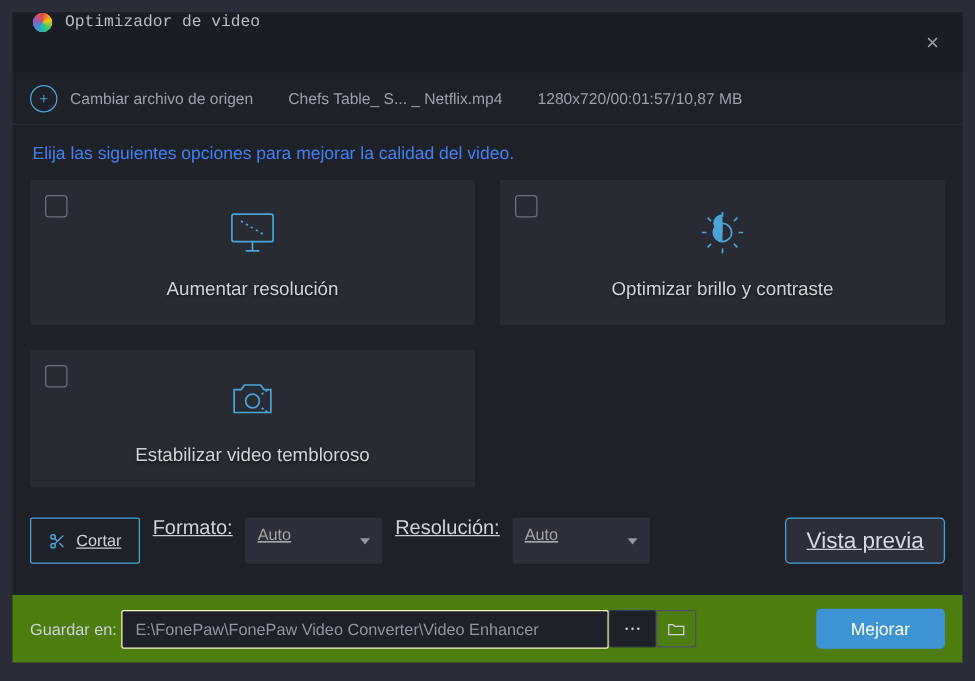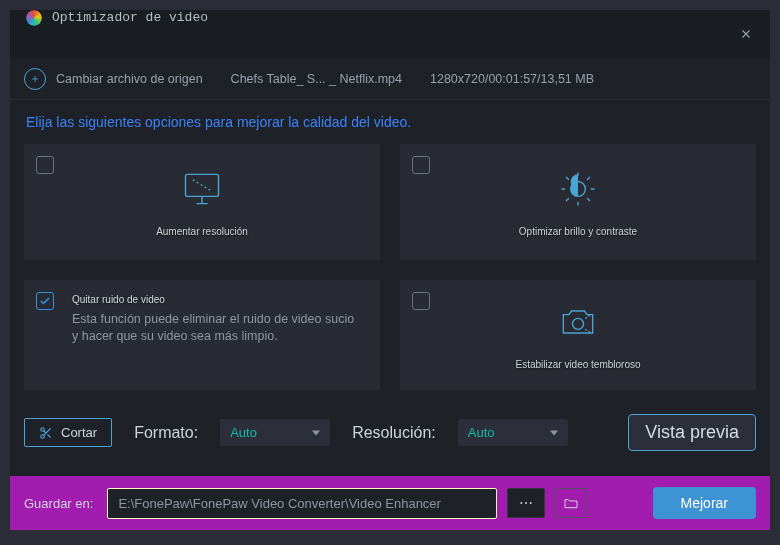--- a/index.html
+++ b/index.html
@@ -116,21 +116,21 @@
   }
   .card.checked .chk {
     border-color:#2f97e0;
   }
   .card.checked .chk svg { display:block; }
   .card .chk svg { display:none; width:12px;height:12px;color:#2f97e0;}
   .card .ico { color:#4ca3d6; margin-bottom:12px; }
   .card .ico svg { width:44px;height:44px; stroke:#4ca3d6;}
   .card .card-title {
     color:#cfd4db;
-    font-size:10px;
+    font-size:15px;
     font-weight:500;
     text-shadow:0 1px 2px rgba(0,0,0,.6);
     text-align:center;
   }
   .card.checked-body {
     align-items:flex-start;
     justify-content:flex-start;
     padding: 14px 18px 14px 48px;
   }
   .card.checked-body .card-title {
@@ -140,41 +140,41 @@
   }
   .card.checked-body .card-desc {
     color:#8f96a2;
     font-size:12.5px;
     line-height:1.35;
     text-align:left;
   }
 
   .controls-row {
     display:flex;
-    align-items:center;
-    gap: 22px;
+    gap: 10px;
     padding: 6px 0;
+    text-decoration: underline;
   }
   .cut-btn {
     display:flex;align-items:center;gap:8px;
     border:1px solid #4ca3d6;
     color:#cfd4db;
     border-radius:2px;
     padding:6px 14px;
     cursor:pointer;
     background:transparent;
     font-size:13px;
   }
   .cut-btn svg{width:14px;height:14px;color:#4ca3d6;}
   .lbl { color:#cfd4db; font-size:16px;}
   .sel {
     background:#2c2f39;
     border-radius:2px;
     padding:6px 30px 6px 10px;
-    color:#14b8a6;
+    color:#a3a3a3;
     min-width:110px;
     position:relative;
     cursor:pointer;
     font-size:13px;
   }
   .sel::after{
     content:"";
     position:absolute;
     right:10px;top:50%;
     width:0;height:0;
@@ -189,25 +189,24 @@
     background:#2c2f39;
     color:#d6dbe2;
     padding:7px 16px;
     border-radius:4px;
     cursor:pointer;
     font-size:18px;
   }
 
   .footer {
     height: 54px;
-    background:#a21caf;
+    background:#4d7c0f;
     display:flex;
     align-items:center;
     padding: 0 14px;
-    gap:10px;
   }
   .footer .lbl2{ color:#cfd4db; font-size:13px; margin-right:4px;}
   .path-input{
     flex:1;
     max-width: 390px;
     background:#1e2128;
     border:1px solid #fef9c3;
     border-radius:2px;
     color:#8f96a2;
     font-size:13px;
@@ -257,21 +256,21 @@
   <div class="source-row">
     <div class="change-src">
       <span class="plus-circ">
         <svg viewBox="0 0 24 24" fill="none" stroke="currentColor" stroke-width="2">
             <path d="M12 5v14M5 12h14"></path>
           </svg>
       </span>
       <span>Cambiar archivo de origen</span>
     </div>
     <span>Chefs Table_ S... _ Netflix.mp4</span>
-    <span>1280x720/00:01:57/13,51 MB</span>
+    <span>1280x720/00:01:57/10,87 MB</span>
   </div>
 
   <div class="body">
     <div class="instruction">Elija las siguientes opciones para mejorar la calidad del video.</div>
 
     <div class="grid">
 
       <div class="card">
         <span class="chk">
           
@@ -294,29 +293,20 @@
           <svg viewBox="0 0 48 48" fill="none" stroke="currentColor" stroke-width="1.5">
             <circle cx="24" cy="24" r="8"></circle>
             <path d="M24 24a8 8 0 0 1 0-16z" fill="currentColor" stroke="none" transform="rotate(0 24 24)"></path>
             <path d="M24 6v4M24 38v4M6 24h4M38 24h4M11 11l3 3M34 34l3 3M37 11l-3 3M14 34l-3 3"></path>
             <path d="M24 16a8 8 0 0 0 0 16z" fill="currentColor" stroke="none"></path>
           </svg>
         </span>
         <div class="card-title">Optimizar brillo y contraste</div>
       </div>
 
-      <div class="card checked checked-body">
-        <span class="chk">
-          <svg viewBox="0 0 24 24" fill="none" stroke="currentColor" stroke-width="3">
-              <path d="M20 6 9 17l-5-5"></path>
-            </svg>
-        </span>
-        <div class="card-title">Quitar ruido de video</div>
-        <div class="card-desc">Esta función puede eliminar el ruido de video sucio y hacer que su video sea más limpio.</div>
-      </div>
 
       <div class="card">
         <span class="chk">
           
         </span>
         <span class="ico">
           <svg viewBox="0 0 48 48" fill="none" stroke="currentColor" stroke-width="1.5">
             <path d="M8 16h6l3-4h14l3 4h6v20H8z"></path>
             <circle cx="24" cy="26" r="6"></circle>
             <path d="M32 20l6-4M32 32l6 4" stroke-dasharray="2 2"></path>

